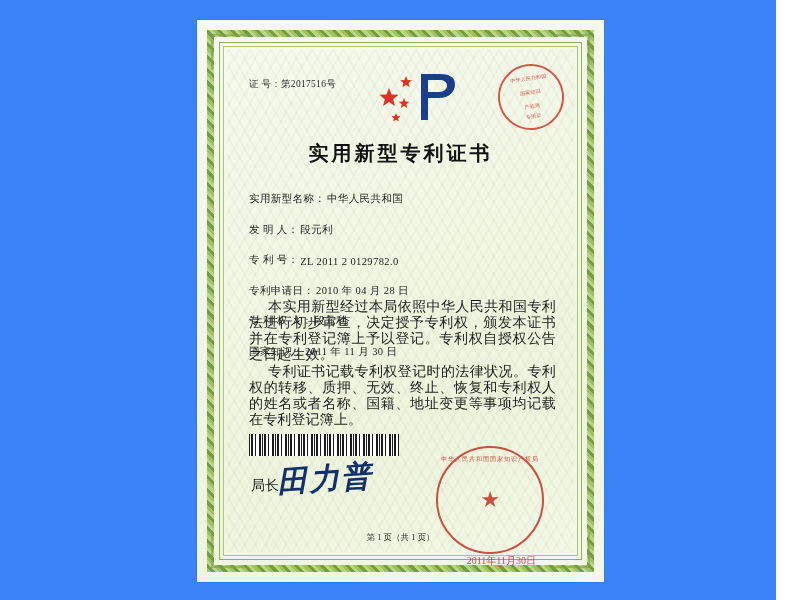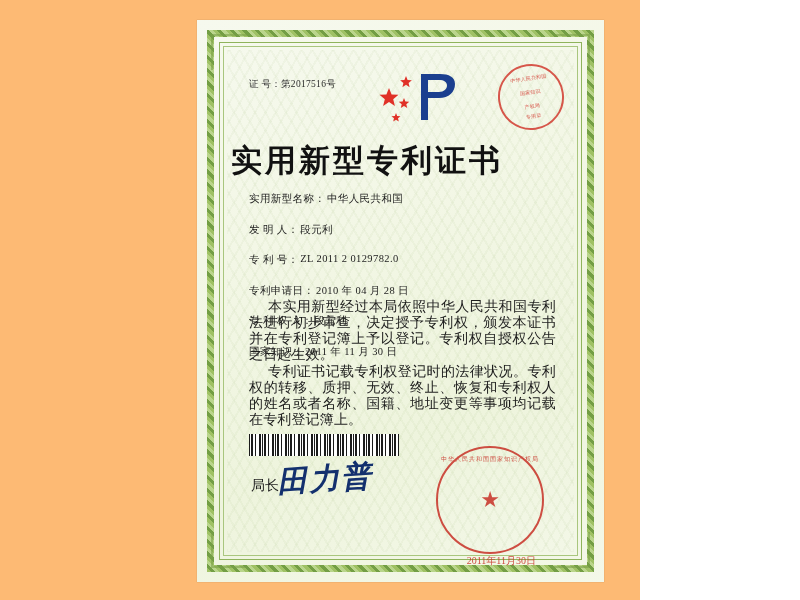--- a/index.html
+++ b/index.html
@@ -6,23 +6,23 @@
     margin: 0;
     padding: 0;
     width: 800px;
     height: 600px;
     background: #ffffff;
     font-family: "Liberation Serif", serif;
   }
 
   #stage {
     position: relative;
-    width: 640px;
+    width: 776px;
     height: 600px;
-    background: #fdba74;
+    background: #3b82f6;
     overflow: hidden;
   }
 
   
   #certificate {
     position: absolute;
     left: 197px;
     top: 20px;
     width: 407px;
     height: 562px;
@@ -116,38 +116,38 @@
   }
   .red-seal .st1 { top: 9px; }
   .red-seal .st2 { top: 23px; }
   .red-seal .st3 { top: 37px; }
   .red-seal .st4 { top: 47px; }
 
   .main-title {
     position: absolute;
     left: 0; right: 0;
     top: 86px;
-    text-align: left;
-    font-size: 31px;
+    text-align: center;
+    font-size: 20px;
     font-weight: bold;
     letter-spacing: 3px;
     color: #111111;
     font-family: Liberation Mono, monospace;
   }
 
   
   .fields {
     position: absolute;
     left: 18px;
     right: 14px;
     top: 138px;
   }
   .field-row {
     display: flex;
-    align-items: flex-start;
+    align-items: flex-end;
     margin-bottom: 16.5px;
     font-size: 10.5px;
     color: #1d1d1d;
     white-space: nowrap;
   }
   .field-label {
     letter-spacing: .4px;
   }
   .field-colon { margin: 0 2px 0 0; }
   .field-value { letter-spacing: .4px; }
@@ -350,16 +350,17 @@
       <div class="sig-script">田力普</div>
 
       <div class="gov-seal">
         <div class="ring-text">中华人民共和国国家知识产权局</div>
         <div class="star">★</div>
         <div class="ring-text-bottom"></div>
       </div>
 
       <div class="seal-date">2011年11月30日</div>
 
+      <div class="page-footer">第 1 页（共 1 页）</div>
 
     </div>
   </div>
 </div>
 
 </body></html>

